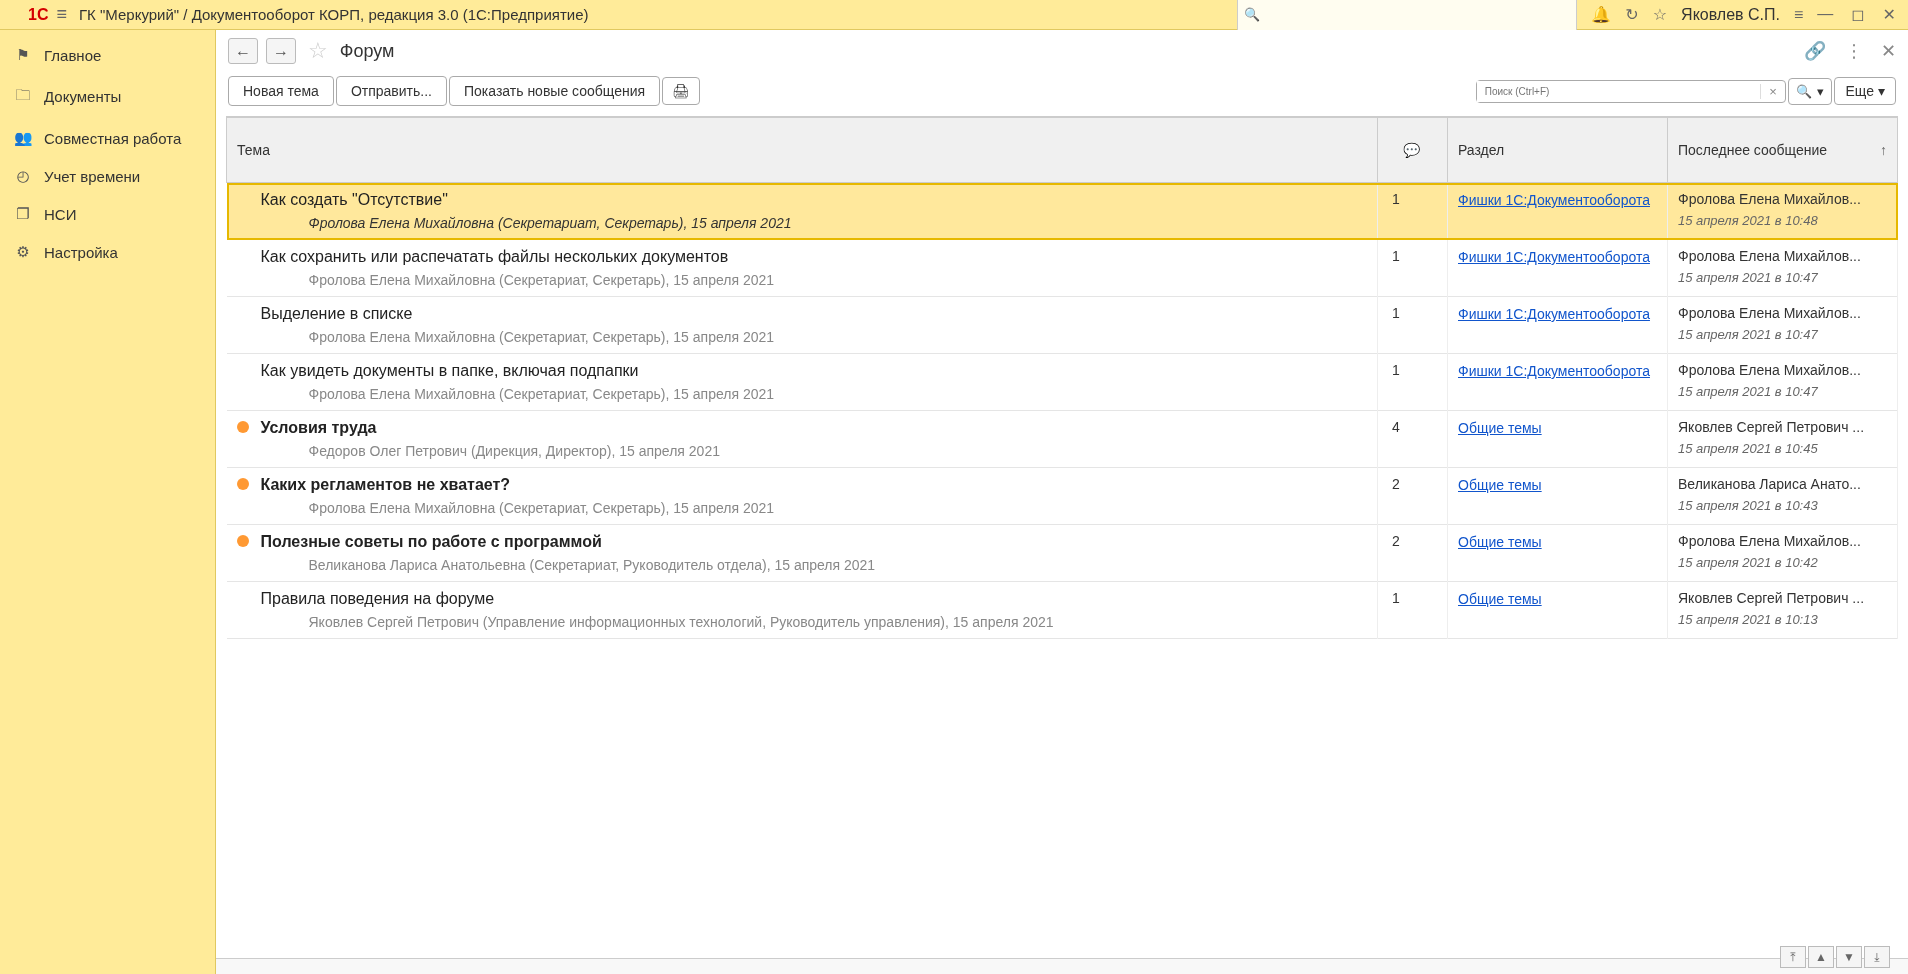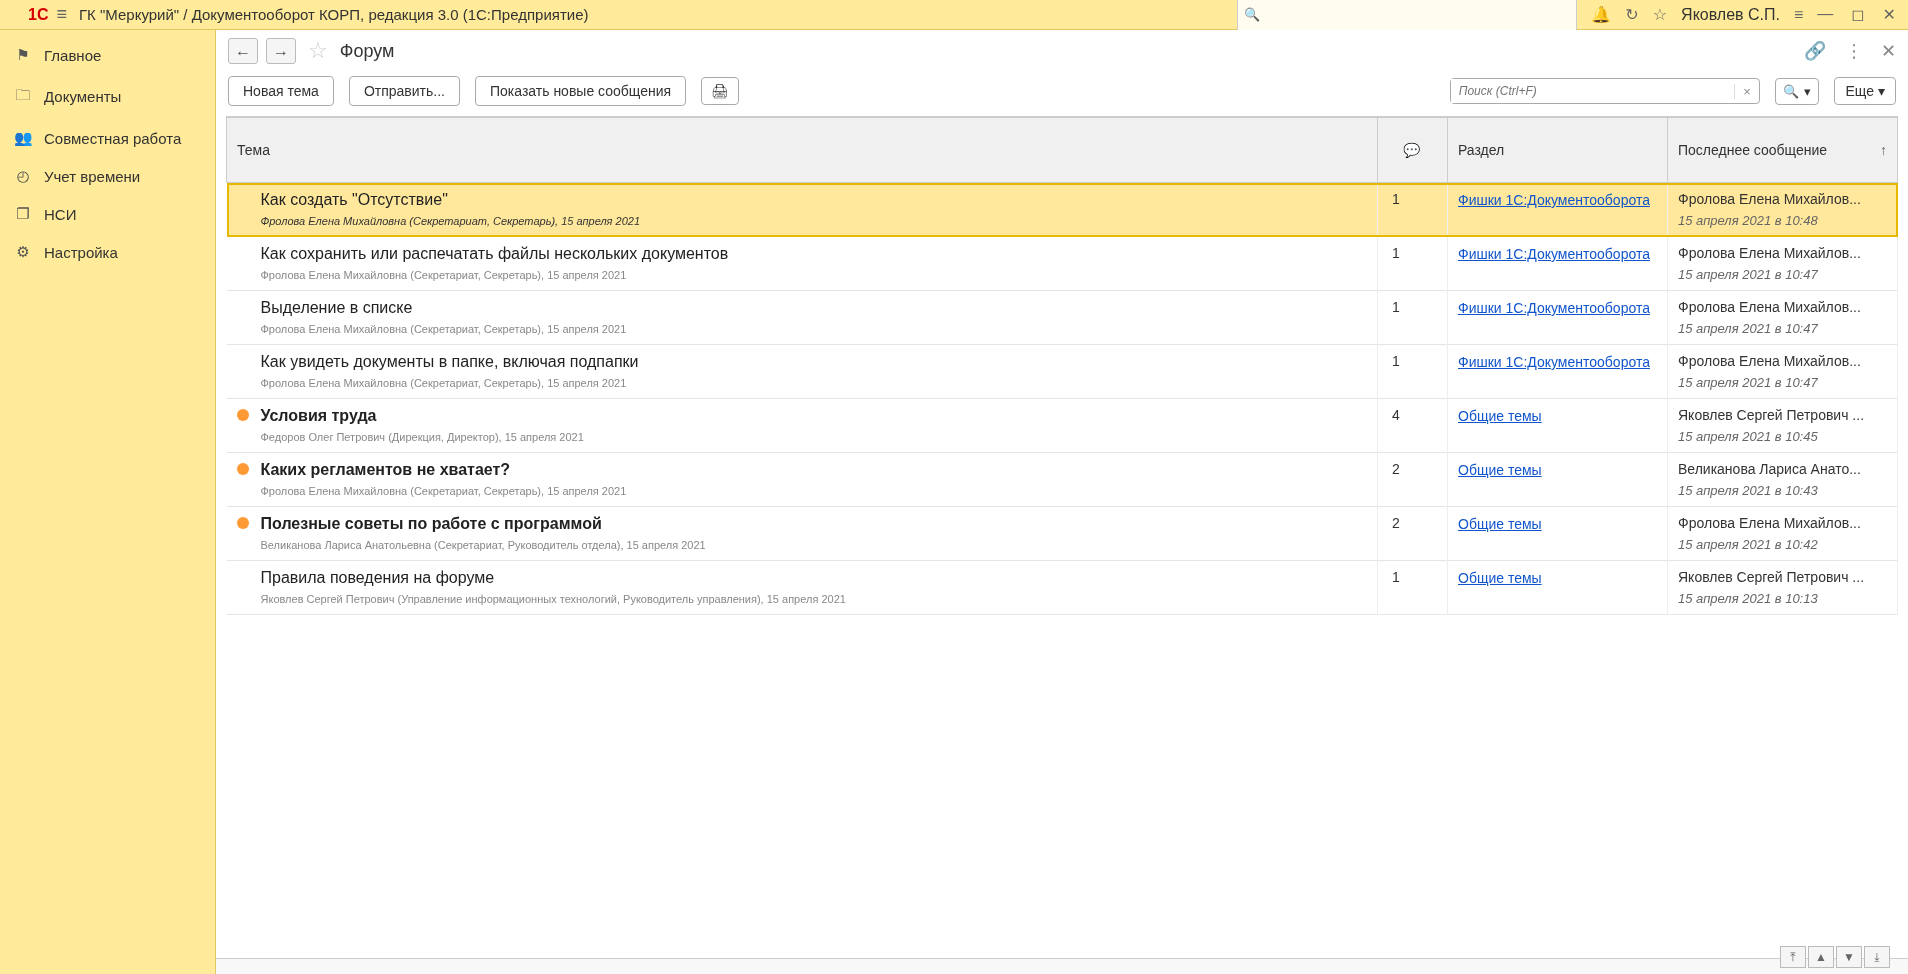--- a/index.html
+++ b/index.html
@@ -29,45 +29,45 @@
 
 
 .page-header { display: flex; align-items: center; padding: 8px 12px; gap: 8px; }
 .navarrow { width: 30px; height: 26px; border: 1px solid #bbb; background: #f5f5f5; border-radius: 3px; display: flex; align-items: center; justify-content: center; cursor: pointer; font-size: 16px; color: #555; }
 .star-icon { font-size: 22px; color: #ccc; margin: 0 4px; cursor: pointer; }
 .page-title { font-size: 18px; color: #333; }
 .page-header .spacer { flex: 1; }
 .hdr-icon { cursor: pointer; color: #888; font-size: 18px; margin-left: 10px; }
 
 
-.toolbar { display: flex; align-items: center; padding: 4px 12px 10px 12px; gap: 15px; }
+.toolbar { display: flex; align-items: center; padding: 4px 12px 10px 12px; gap: 2px; }
 .btn { border: 1px solid #aaa; background: #fff; padding: 6px 14px; border-radius: 4px; cursor: pointer; font-size: 14px; color: #333; }
 .btn.icon-only { padding: 5px 9px; }
 .toolbar .spacer { flex: 1; }
 .search-box { display: flex; align-items: center; border: 1px solid #aaa; border-radius: 4px; width: 310px; background: #fff; }
-.search-box input { border: none; outline: none; flex: 1; padding: 5px 8px; font-size: 12px; color: #737373; font-style: italic; }
+.search-box input { border: none; outline: none; flex: 1; padding: 5px 8px; font-size: 10px; color: #737373; }
 .search-box .clear { padding: 0 8px; cursor: pointer; color: #888; border-left: 1px solid #ddd; }
 .search-btn { border: 1px solid #aaa; background: #fff; padding: 5px 8px; border-radius: 4px; cursor: pointer; display: flex; align-items: center; gap: 4px; }
 .more-btn { border: 1px solid #aaa; background: #fff; padding: 5px 10px; border-radius: 4px; cursor: pointer; font-size: 14px; display: flex; align-items: center; gap: 4px; }
 
 
 .table-wrap { flex: 1; overflow: auto; border-top: 1px solid #ccc; margin: 0 10px 10px 10px; position: relative; }
 table { width: 100%; border-collapse: collapse; }
 thead th { background: #f0f0f0; border: 1px solid #ccc; padding: 24px 10px; text-align: left; font-weight: normal; font-size: 14px; color: #333; }
 thead th.col-count { width: 70px; text-align: center; }
 thead th.col-section { width: 220px; }
 thead th.col-last { width: 230px; }
 tbody tr { border-bottom: 1px solid #e5e5e5; }
 tbody tr.selected { background: #ffe89c; outline: 2px solid #e6b800; outline-offset: -2px; }
 tbody td { padding: 8px 10px; vertical-align: top; font-size: 14px; border-right: 1px solid #eee; }
 .topic-cell { padding-left: 34px; position: relative; }
 .topic-cell .dot { position: absolute; left: 10px; top: 10px; width: 12px; height: 12px; border-radius: 50%; background: #ff9933; display: inline-block; }
 .topic-title { font-size: 16px; color: #222; margin-bottom: 6px; }
 .topic-title.bold { font-weight: bold; }
-.topic-meta { font-size: 11px; color: #888; }
+.topic-meta { font-size: 14px; color: #888; margin-left: 48px; }
 tr.selected .topic-meta { color: #333; font-style: italic; }
 .count-cell { text-align: left; padding-left: 14px; }
 .section-link { color: #1155cc; text-decoration: underline; cursor: pointer; line-height: 1.4; }
 .last-author { color: #333; white-space: nowrap; overflow: hidden; text-overflow: ellipsis; max-width: 220px; }
 .last-date { color: #666; font-style: italic; margin-top: 6px; font-size: 13px; }
 tr.selected .last-date { font-weight: normal; }
 
 .th-count-icon { color: #4a9; font-size: 14px; }
 .sort-arrow { float: right; color: #666; }
 

